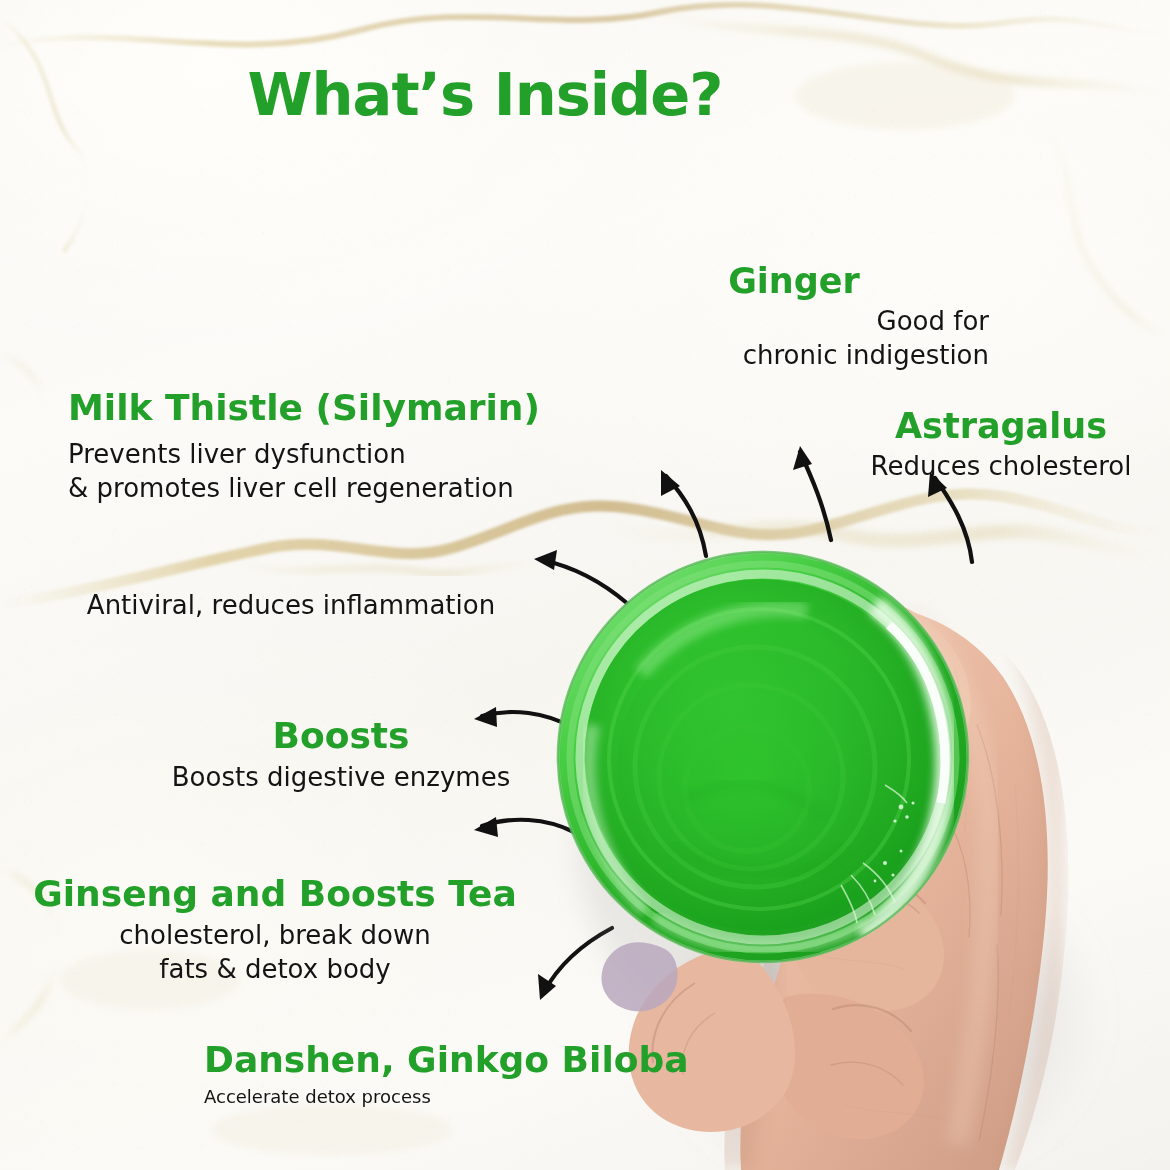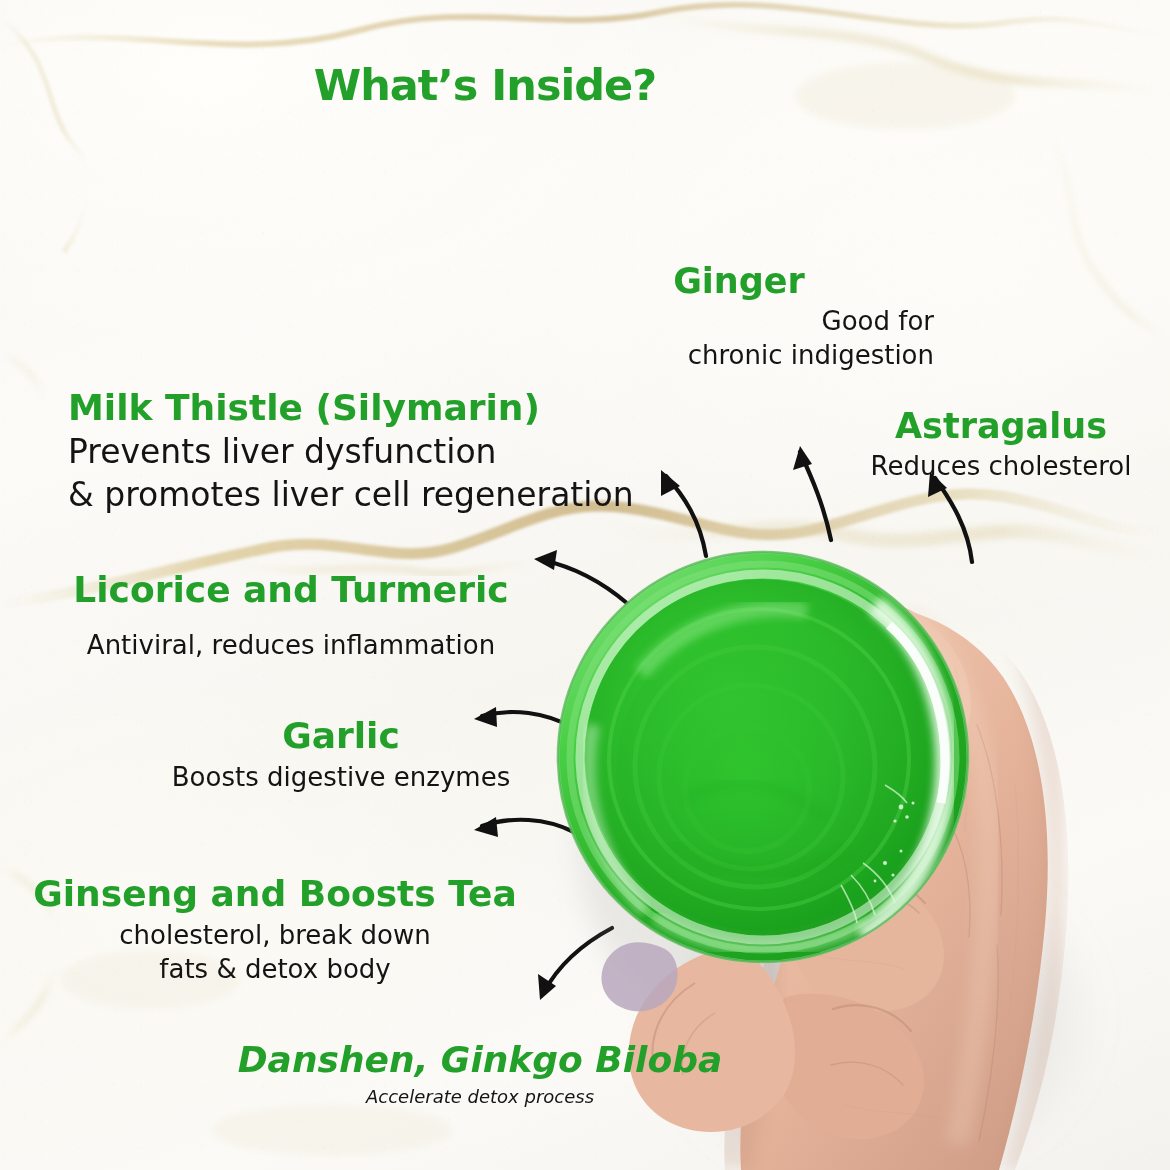--- a/index.html
+++ b/index.html
@@ -31,61 +31,61 @@
       radial-gradient(circle at 73% 62%, rgba(0,0,0,.015) 0 1px, transparent 1px),
       radial-gradient(circle at 31% 82%, rgba(0,0,0,.017) 0 1px, transparent 1px),
       radial-gradient(circle at 88% 41%, rgba(0,0,0,.014) 0 1px, transparent 1px);
     background-size: 37px 37px, 53px 53px, 43px 43px, 61px 61px, 29px 29px;
   }
 
   
   #title {
     position:absolute; left:0; top:60px; width:970px;
     text-align:center;
-    font-size:43px; font-weight:bold; letter-spacing:-1px;
+    font-size:59px; font-weight:bold; letter-spacing:-1px;
     color:#22a02a;
   }
 
   
   .label { position:absolute; }
   .head {
     font-weight:bold; color:#22a02a; line-height:1.12;
     white-space:nowrap;
   }
   .sub {
     color:#141414; line-height:1.30; font-weight:400;
   }
   .sub div { white-space:nowrap; }
 
   
-  #lbl-ginger      { left:544px; top:262px; width:390px; text-align:center; }
+  #lbl-ginger      { left:599px; top:262px; width:390px; text-align:center; }
   #lbl-ginger .head{ font-size:35px; }
   #lbl-ginger .sub { font-size:26px; margin-top:4px;text-align:right; }
 
   #lbl-astragalus      { left:828px; top:407px; width:346px; text-align:center; }
   #lbl-astragalus .head{ font-size:35px; }
   #lbl-astragalus .sub { font-size:26px; margin-top:4px; }
 
   #lbl-milkthistle      { left:68px; top:388px; width:576px; text-align:left; }
   #lbl-milkthistle .head{ font-size:36px; }
-  #lbl-milkthistle .sub { font-size:33px; margin-top:3px; }
+  #lbl-milkthistle .sub { font-size:26px; margin-top:10px; }
 
   #lbl-licorice      { left:26px; top:570px; width:530px; text-align:center; }
   #lbl-licorice .head{ font-size:36px; }
   #lbl-licorice .sub { font-size:26px; margin-top:19px; }
 
   #lbl-garlic      { left:120px; top:716px; width:442px; text-align:center; }
   #lbl-garlic .head{ font-size:36px; }
   #lbl-garlic .sub { font-size:26px; margin-top:5px;text-align:center; }
 
   #lbl-ginseng      { left:2px; top:874px; width:546px; text-align:center; }
   #lbl-ginseng .head{ font-size:36px; }
   #lbl-ginseng .sub { font-size:26px; margin-top:5px; }
 
-  #lbl-danshen      { left:190px; top:1040px; width:580px; text-align:center;font-style:italic; }
+  #lbl-danshen      { left:204px; top:1040px; width:580px; text-align:left; }
   #lbl-danshen .head{ font-size:36px; }
   #lbl-danshen .sub { font-size:18px; margin-top:5px; }
 
   
   #arrows { position:absolute; left:0; top:0; width:1170px; height:1170px; pointer-events:none; }
 
   
   #photo { position:absolute; left:545px; top:545px; width:625px; height:625px; }
   #photo-svg { position:absolute; left:0; top:0; width:625px; height:625px; overflow:visible; }
 </style>
@@ -361,28 +361,27 @@
 
   <div class="label" id="lbl-milkthistle">
     <div class="head">Milk Thistle (Silymarin)</div>
     <div class="sub">
       <div>Prevents liver dysfunction</div>
       <div>&amp; promotes liver cell regeneration</div>
     </div>
   </div>
 
   <div class="label" id="lbl-licorice">
-    <div class="head">Licorice and Turmeric</div>
     <div class="sub">
       <div>Antiviral, reduces inflammation</div>
     </div>
   </div>
 
   <div class="label" id="lbl-garlic">
-    <div class="head">Garlic</div>
+    <div class="head">Boosts</div>
     <div class="sub">
       <div>Boosts digestive enzymes</div>
     </div>
   </div>
 
   <div class="label" id="lbl-ginseng">
     <div class="head">Ginseng and Boosts Tea</div>
     <div class="sub">
       <div>cholesterol, break down</div>
       <div>fats &amp; detox body</div>

